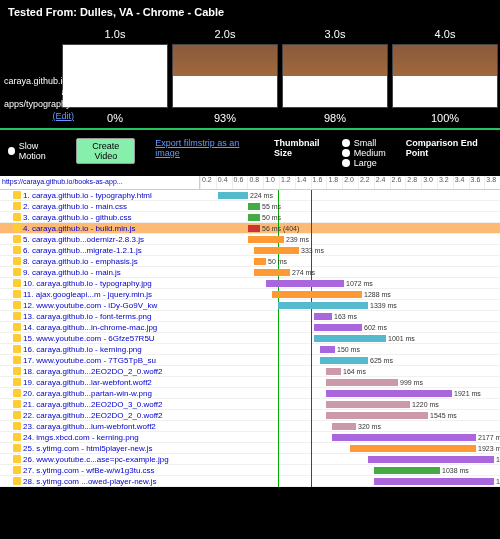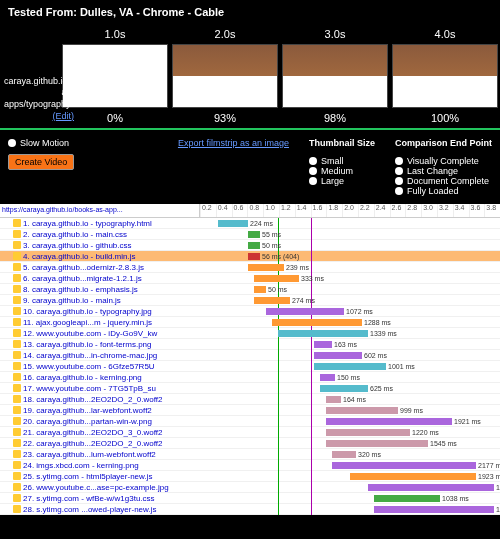--- a/index.html
+++ b/index.html
@@ -9,25 +9,25 @@
 .filmstrip-label{position:absolute;left:4px;top:40px;width:70px;font-size:9px;text-align:right;line-height:1.3}
 .filmstrip-label a{color:#69f;text-decoration:underline}
 .fs-col{flex:1;text-align:center;margin:0 2px}
 .fs-time{font-size:11px;margin-bottom:4px}
 .fs-thumb{width:100%;height:64px;background:#fff;border:1px solid #444;display:flex;flex-direction:column}
 .fs-thumb.blank{background:#fff}
 .fs-thumb .sky{height:50%;background:linear-gradient(#8b5a3c,#a0683e)}
 .fs-thumb .body{flex:1;background:#fff}
 .fs-pct{font-size:11px;margin-top:4px}
 .controls{display:flex;padding:8px;gap:20px;font-size:9px;align-items:flex-start}
-.ctrl-col{display:flex;flex-direction:column;gap:6px}
+.ctrl-col{display:flex;flex-direction:row;gap:16px}
 .ctrl-col .h{font-weight:bold;margin-bottom:2px}
 .radio{display:flex;align-items:center;gap:4px}
 .radio::before{content:"";width:8px;height:8px;border-radius:50%;background:#fff;display:inline-block}
-.btn{background:#f97316;color:#000;border:1px solid #999;padding:2px 6px;font-size:9px;border-radius:2px}
+.btn{background:#86efac;color:#000;border:1px solid #999;padding:2px 6px;font-size:9px;border-radius:2px}
 .waterfall{background:#fff;color:#000;position:relative;font-size:8px}
 .wf-ruler{display:flex;height:14px;border-bottom:1px solid #ccc}
 .wf-ruler .lbl{width:200px;border-right:1px solid #ccc}
 .wf-ruler .ticks{flex:1;position:relative;display:flex}
 .wf-ruler .tick{flex:1;border-left:1px solid #eee;font-size:7px;padding-left:1px;color:#555}
 .wf-row{display:flex;height:11px;border-bottom:1px solid #f0f0f0;align-items:center}
 .wf-row.err{background:#fdba74}
 .wf-row .name{width:200px;overflow:hidden;white-space:nowrap;padding-left:13px;display:flex;align-items:center;gap:2px;color:#00c}
 .wf-row .name .ico{width:8px;height:8px;background:#fc3;display:inline-block;border-radius:1px;flex-shrink:0}
 .wf-row .bars{flex:1;position:relative;height:100%}
@@ -99,34 +99,20 @@
         <label class="radio">
           <span>Medium</span>
         </label>
         <label class="radio">
           <span>Large</span>
         </label>
       </div>
   </div>
   <div class="ctrl-col">
     <div class="h">Comparison End Point</div>
-    <div id="ep-opts">
-        <label class="radio">
-          <span>Visually Complete</span>
-        </label>
-        <label class="radio">
-          <span>Last Change</span>
-        </label>
-        <label class="radio">
-          <span>Document Complete</span>
-        </label>
-        <label class="radio">
-          <span>Fully Loaded</span>
-        </label>
-      </div>
   </div>
 </div>
 
 <div class="waterfall">
   <div class="wf-ruler">
     <div class="lbl" style="font-size:7px;padding:2px;color:#00c">https://caraya.github.io/books-as-app...</div>
     <div class="ticks" id="ticks">
         <div class="tick">0.2</div>
         <div class="tick">0.4</div>
         <div class="tick">0.6</div>

